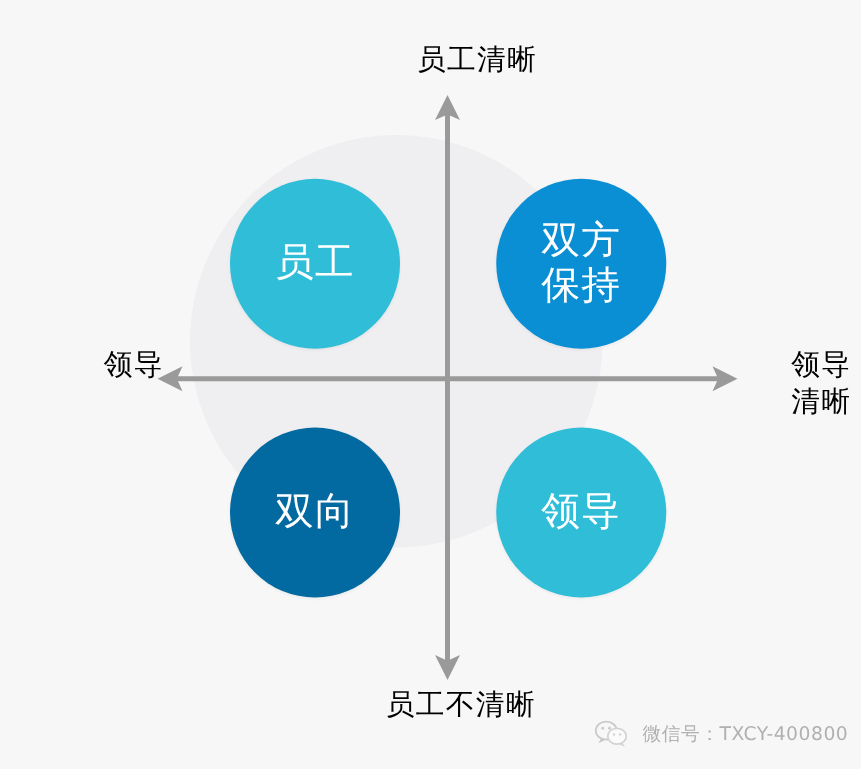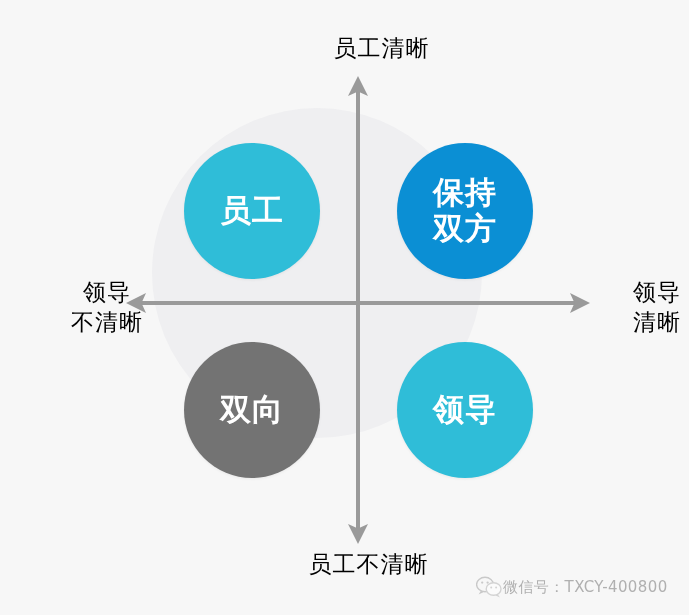--- a/index.html
+++ b/index.html
@@ -40,33 +40,33 @@
   .bubble {
     position: absolute;
     width: 136px;
     height: 136px;
     border-radius: 50%;
     display: flex;
     flex-direction: column;
     align-items: center;
     justify-content: center;
     color: #ffffff;
-    font-weight: bold;
+    font-weight: normal;
     font-size: 31px;
     line-height: 1.16;
     letter-spacing: 1px;
     box-shadow: 0 1px 3px rgba(0,0,0,0.06);
   }
   .bubble .ln {
     display: block;
     white-space: nowrap;
   }
   #bubble-tl { left: 184px; top: 143px; background: #2fbdd8; }
   #bubble-tr { left: 397px; top: 143px; background: #0b8fd4; }
-  #bubble-bl { left: 184px; top: 342px; background: #737373; }
+  #bubble-bl { left: 184px; top: 342px; background: #0369a1; }
   #bubble-br { left: 397px; top: 342px; background: #2fbdd8; }
 
   .axis-label {
     position: absolute;
     color: #000000;
     font-size: 23px;
     font-weight: normal;
     line-height: 1.32;
     letter-spacing: 1px;
     white-space: nowrap;
@@ -81,21 +81,21 @@
     left: 596px; top: 277px; width: 90px; text-align: left;
   }
   .axis-label .ln { display: block; }
 
   #watermark {
     position: absolute;
     left: 476px;
     top: 576px;
     display: flex;
     align-items: center;
-    gap: 1px;
+    gap: 12px;
     color: #b4b4b4;
     font-size: 15px;
     letter-spacing: 0.4px;
     white-space: nowrap;
   }
   #watermark .wm-text {
     color: #b0b0b0;
   }
   .wechat-icon {
     display: block;
@@ -122,39 +122,38 @@
     <line x1="136" y1="303" x2="580" y2="303" stroke="#9a9a9a" stroke-width="4"></line>
     <path d="M 590 303 L 570 313 L 574.5 303 L 570 293 Z" fill="#9a9a9a"></path>
     <path d="M 126 303 L 146 293 L 141.5 303 L 146 313 Z" fill="#9a9a9a"></path>
   </svg>
 
   <div class="bubble" id="bubble-tl">
     <span class="ln">员工</span>
   </div>
 
   <div class="bubble" id="bubble-tr">
+    <span class="ln">双方</span>
     <span class="ln">保持</span>
-    <span class="ln">双方</span>
   </div>
 
   <div class="bubble" id="bubble-bl">
     <span class="ln">双向</span>
   </div>
 
   <div class="bubble" id="bubble-br">
     <span class="ln">领导</span>
   </div>
 
   <div class="axis-label" id="label-top">员工清晰</div>
 
   <div class="axis-label" id="label-bottom">员工不清晰</div>
 
   <div class="axis-label" id="label-left">
     <span class="ln">领导</span>
-    <span class="ln">不清晰</span>
   </div>
 
   <div class="axis-label" id="label-right">
     <span class="ln">领导</span>
     <span class="ln">清晰</span>
   </div>
 
   <div id="watermark">
     <svg class="wechat-icon" width="26" height="22" viewBox="0 0 26 22" aria-hidden="true">
       <ellipse cx="9" cy="8.5" rx="8.4" ry="7.2" fill="none" stroke="#c9c9c9" stroke-width="1.4"></ellipse>

